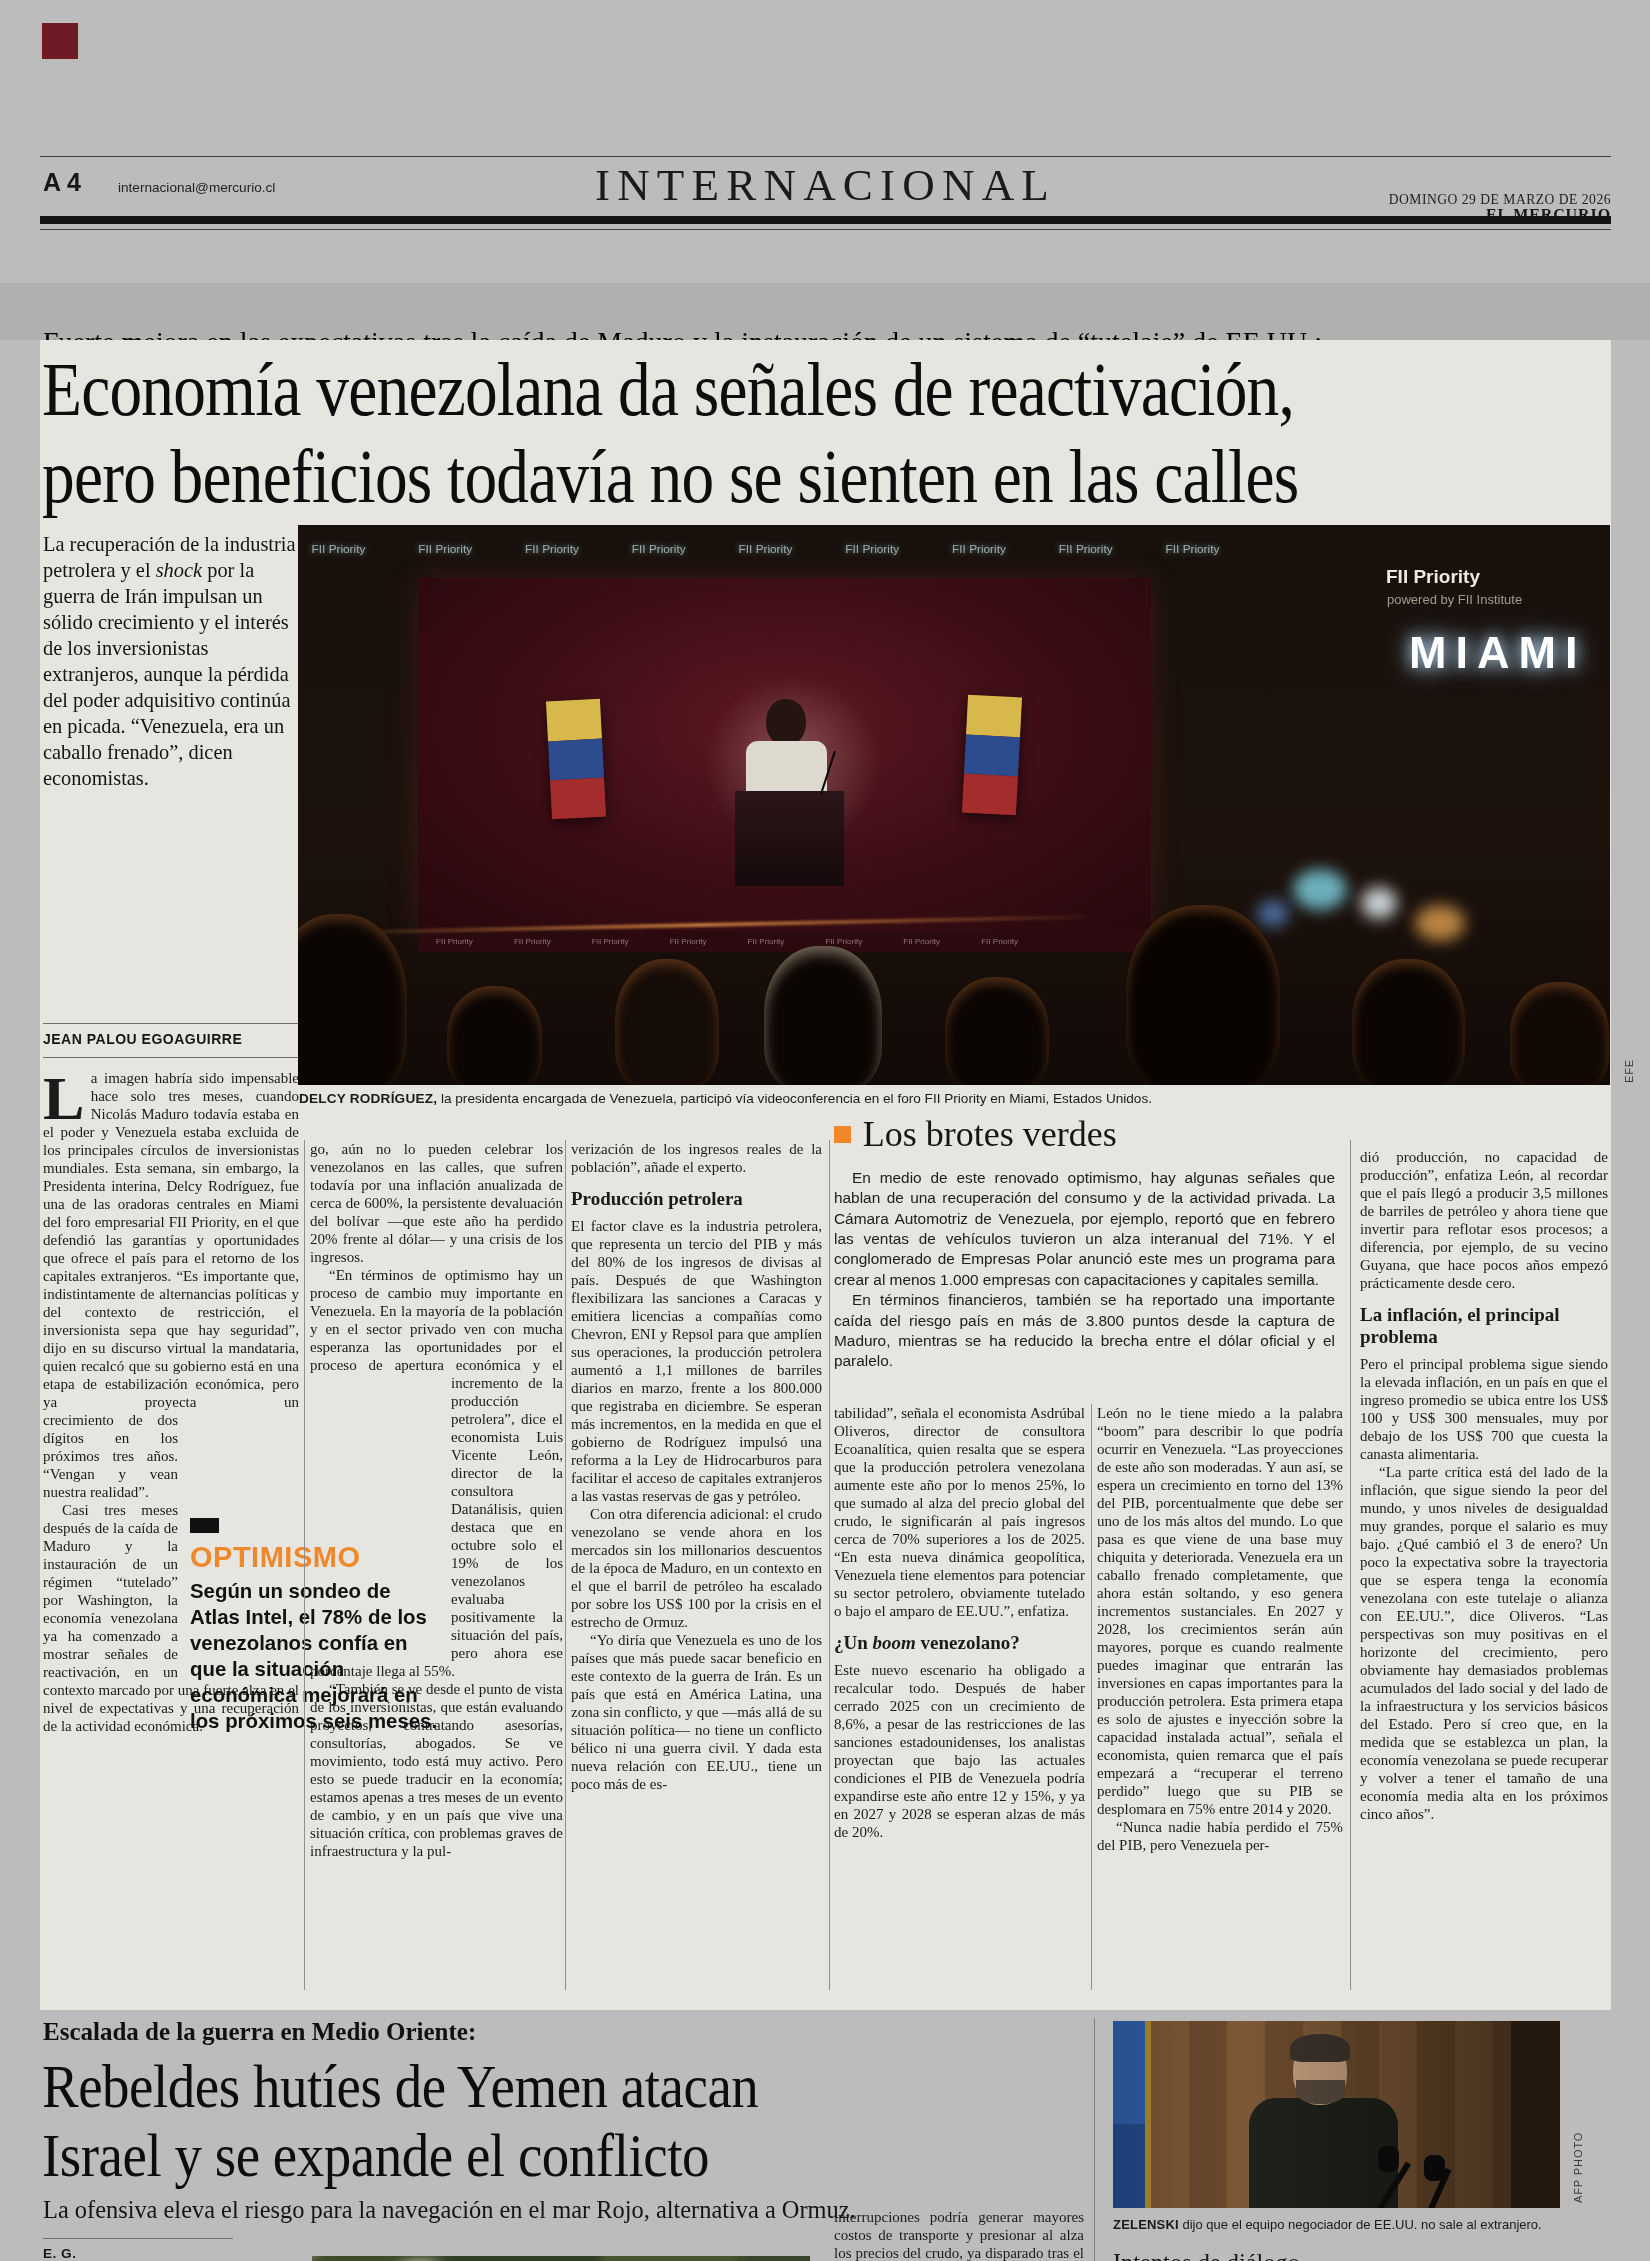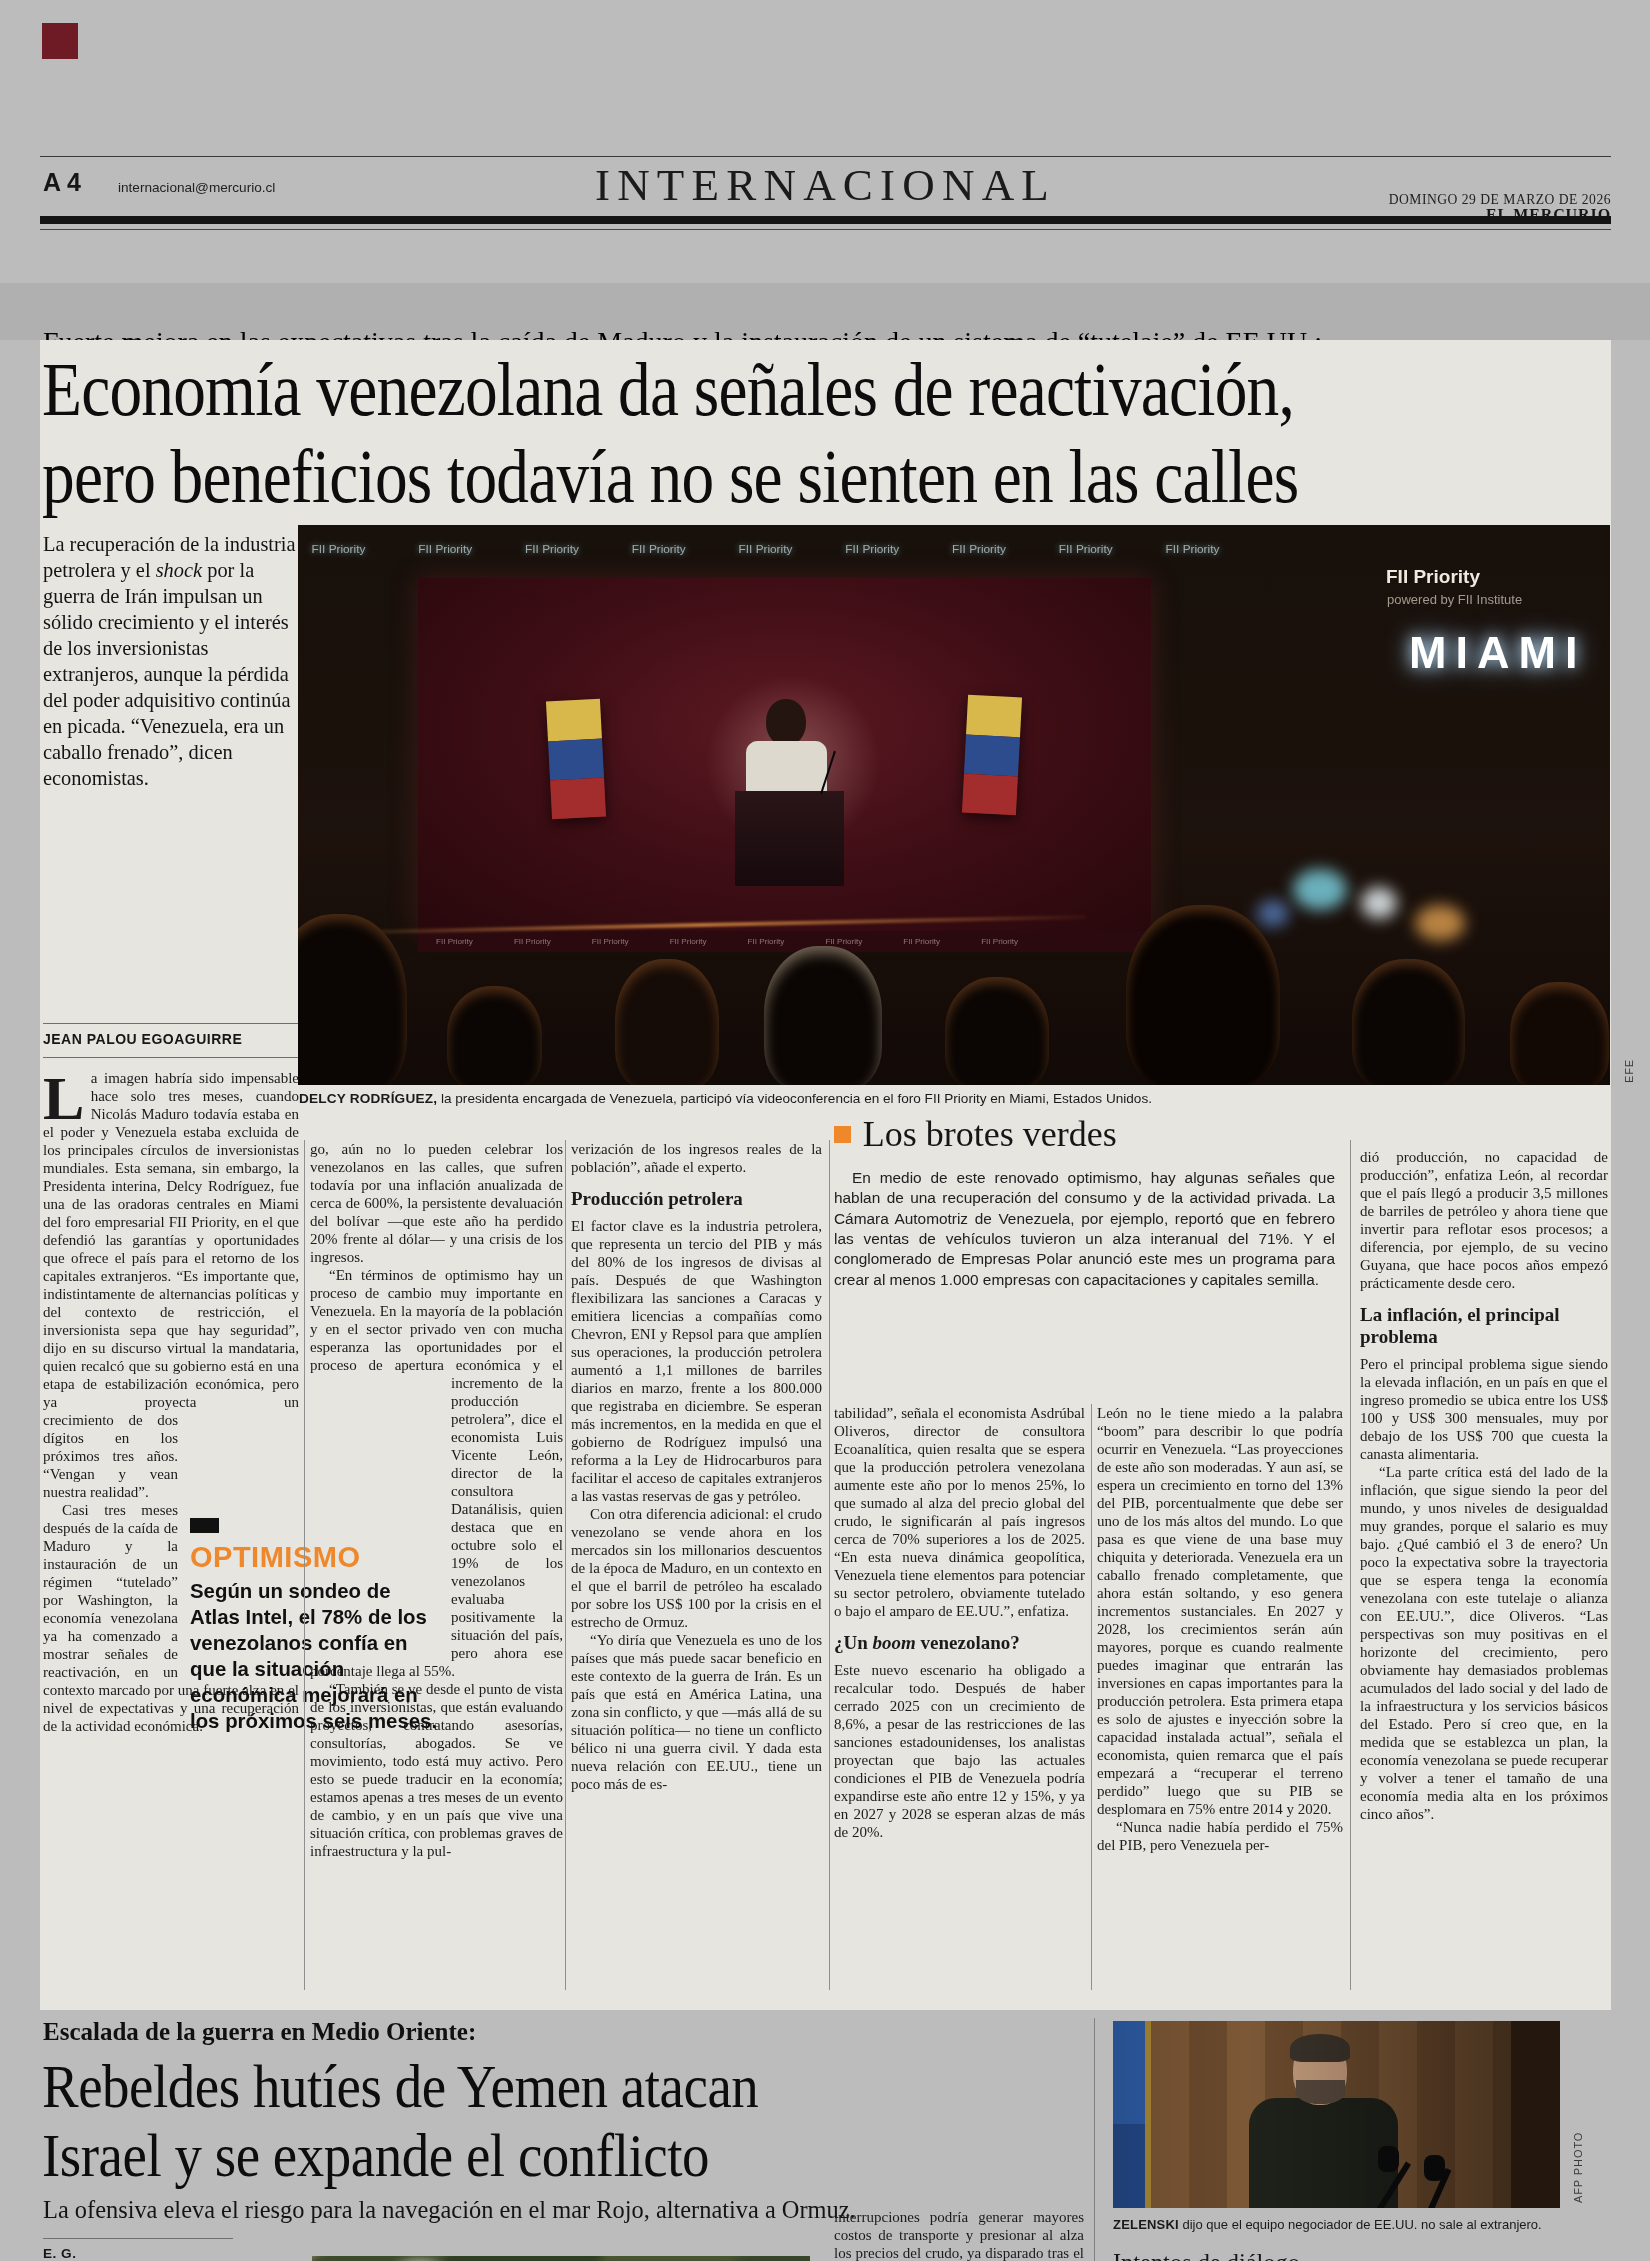--- a/index.html
+++ b/index.html
@@ -256,20 +256,21 @@
     <p>“Yo diría que Venezuela es uno de los países que más puede sacar beneficio en este contexto de la guerra de Irán. Es un país que está en América Latina, una zona sin conflicto, y que —más allá de su situación política— no tiene un conflicto bélico ni una guerra civil. Y dada esta nueva relación con EE.UU., tiene un poco más de es-</p>
   </div>
 
   <div class="abs" id="brotes">
     <div id="brotes-head">
       <div id="brotes-bullet"></div>
       <div id="brotes-title">Los brotes verdes</div>
     </div>
     <div id="brotes-body">
       <p class="noind">En medio de este renovado optimismo, hay algunas señales que hablan de una recuperación del consumo y de la actividad privada. La Cámara Automotriz de Venezuela, por ejemplo, reportó que en febrero las ventas de vehículos tuvieron un alza interanual del 71%. Y el conglomerado de Empresas Polar anunció este mes un programa para crear al menos 1.000 empresas con capacitaciones y capitales semilla.</p>
+      <p>En términos financieros, también se ha reportado una importante caída del riesgo país en más de 3.800 puntos desde la captura de Maduro, mientras se ha reducido la brecha entre el dólar oficial y el paralelo.</p>
     </div>
   </div>
 
   <div class="abs col" id="s1-col4b">
     <p class="noind">tabilidad”, señala el economista Asdrúbal Oliveros, director de consultora Ecoanalítica, quien resalta que se espera que la producción petrolera venezolana aumente este año por lo menos 25%, lo que sumado al alza del precio global del crudo, le significarán al país ingresos cerca de 70% superiores a los de 2025. “En esta nueva dinámica geopolítica, Venezuela tiene elementos para potenciar su sector petrolero, obviamente tutelado o bajo el amparo de EE.UU.”, enfatiza.</p>
     <div class="subhead"><span>¿Un </span><span class="it">boom</span><span> venezolano?</span></div>
     <p class="noind">Este nuevo escenario ha obligado a recalcular todo. Después de haber cerrado 2025 con un crecimiento de 8,6%, a pesar de las restricciones de las sanciones estadounidenses, los analistas proyectan que bajo las actuales condiciones el PIB de Venezuela podría expandirse este año entre 12 y 15%, y ya en 2027 y 2028 se esperan alzas de más de 20%.</p>
   </div>
 
   <div class="abs col" id="s1-col5b">

